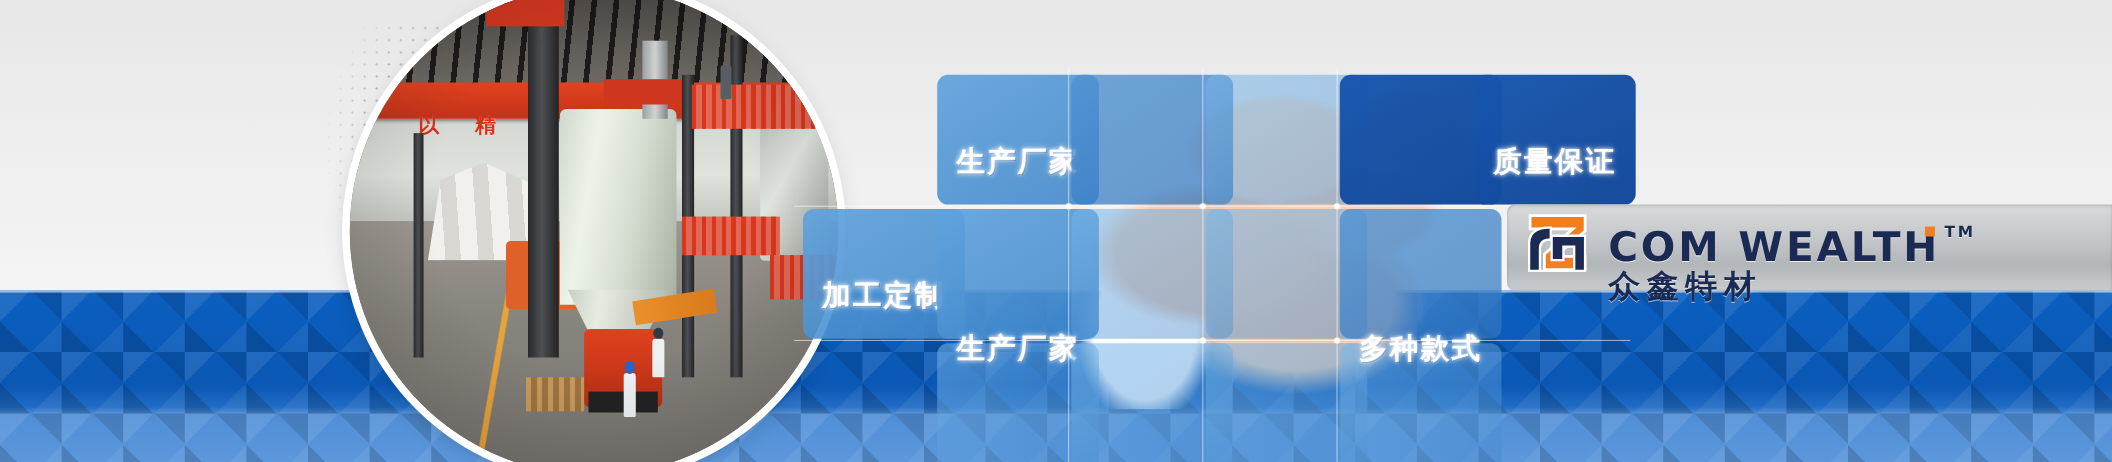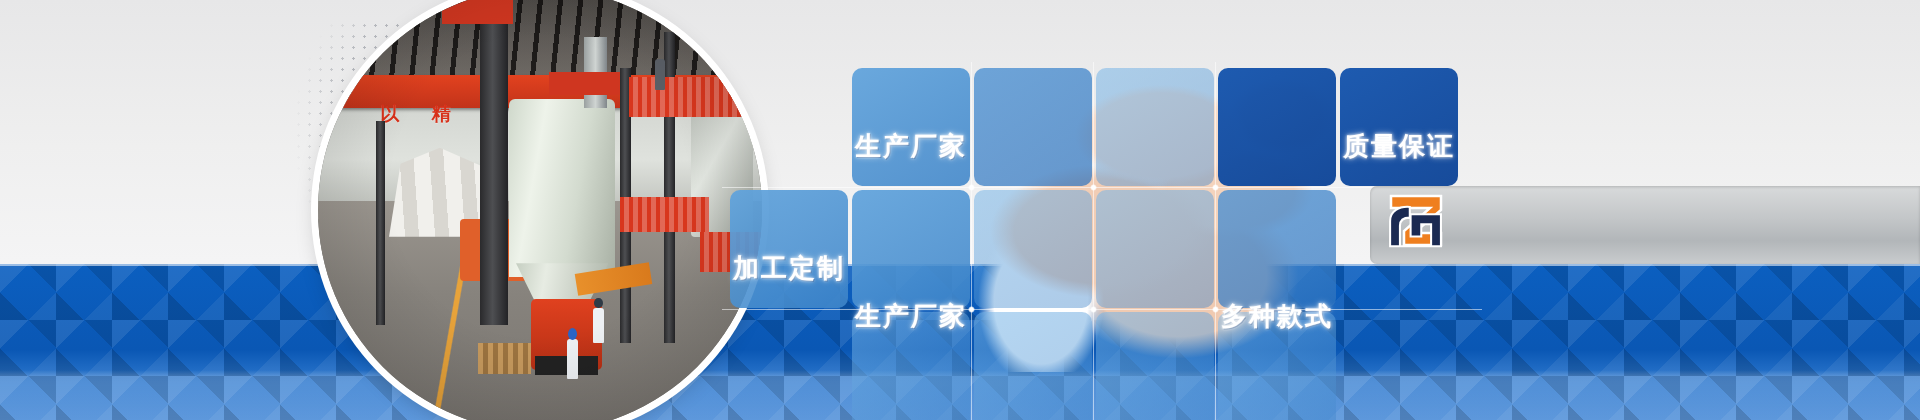--- a/index.html
+++ b/index.html
@@ -134,21 +134,21 @@
     background:
       radial-gradient(ellipse 120px 70px at 58% 26%, #f6dccb 0 60%, rgba(246,220,203,0) 72%),
       radial-gradient(ellipse 150px 90px at 44% 56%, #f0cdb6 0 58%, rgba(240,205,182,0) 74%),
       radial-gradient(ellipse 110px 60px at 74% 44%, #f3d3bd 0 58%, rgba(243,211,189,0) 75%),
       radial-gradient(ellipse 90px 120px at 30% 78%, #ffffff 0 52%, rgba(255,255,255,0) 70%),
       radial-gradient(ellipse 160px 110px at 62% 70%, #efcab2 0 55%, rgba(239,202,178,0) 75%),
       radial-gradient(ellipse 70px 50px at 86% 20%, #e8c3ab 0 55%, rgba(232,195,171,0) 76%);
     filter:saturate(1.02);
   }
   .tile{
-    position:absolute;border-radius:10px;
+    position:absolute;border-radius:10px;padding-left:29px;
   }
   .tile span{
     position:absolute;left:0;right:0;bottom:22px;text-align:center;
     color:#ffffff;font-size:26px;font-weight:700;letter-spacing:2px;
     text-shadow:0 0 3px rgba(255,255,255,.9),0 0 6px rgba(255,255,255,.7),
                 1px 1px 0 rgba(20,60,120,.55);
     white-space:nowrap;
   }
   .t-lt{background:linear-gradient(150deg,rgba(96,163,220,.93),rgba(62,133,201,.88));}
   .t-md{background:linear-gradient(150deg,rgba(78,146,211,.80),rgba(48,116,190,.72));}
@@ -279,15 +279,21 @@
     </div>
   </div>
 
   <div class="logo-bar">
     <div class="logo-mark">
       <svg viewBox="0 0 66 64" width="66" height="64" aria-hidden="true">
         <path d="M5 3 H55 L55 17 L28 40 L55 40 L55 52 L18 52 L18 38 L44 15 L5 15 Z" fill="#ef7f1f" stroke="#ffffff" stroke-width="2.5"></path>
         <path d="M2 30 C2 18 13 12 26 13 L26 26 C17 26 14 30 14 36 L14 61 L52 61 L52 34 L40 34 L40 49 L27 49 L27 22 L64 22 L64 61 C64 61 48 61 2 61 Z" fill="#1b2a52" stroke="#ffffff" stroke-width="2.5" transform="scale(0.82) translate(3,4)"></path>
       </svg>
     </div>
+    <div class="logo-text">
+      <div class="logo-en">
+        <span>COM WEALTH</span><span class="dotbox"></span><span class="tm">TM</span>
+      </div>
+      <div class="logo-cn">众鑫特材</div>
+    </div>
   </div>
 
 </div>
 
 </body></html>

